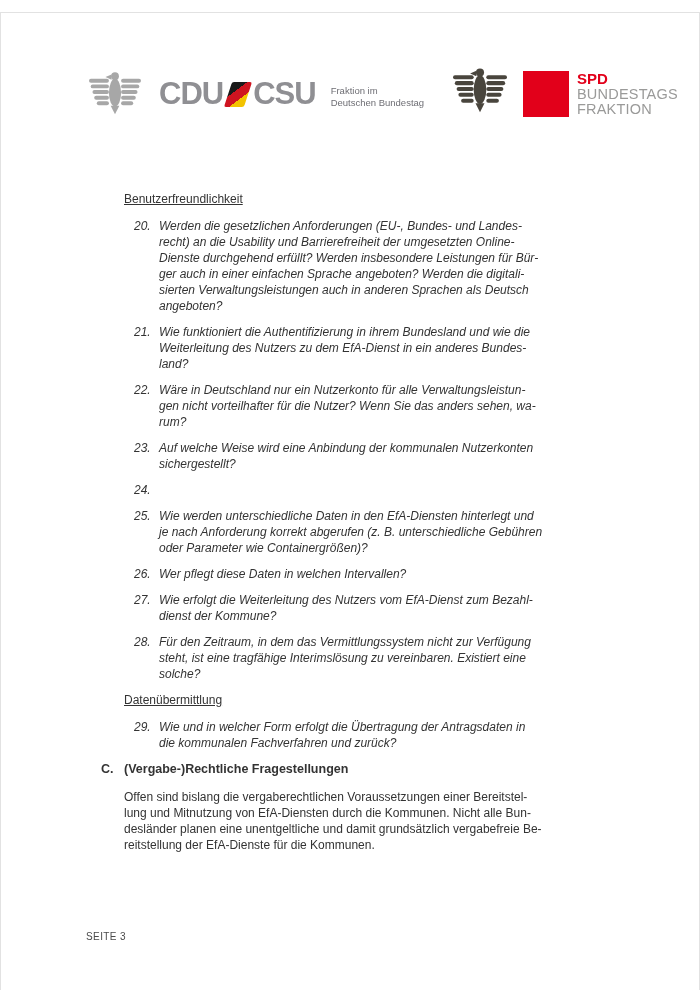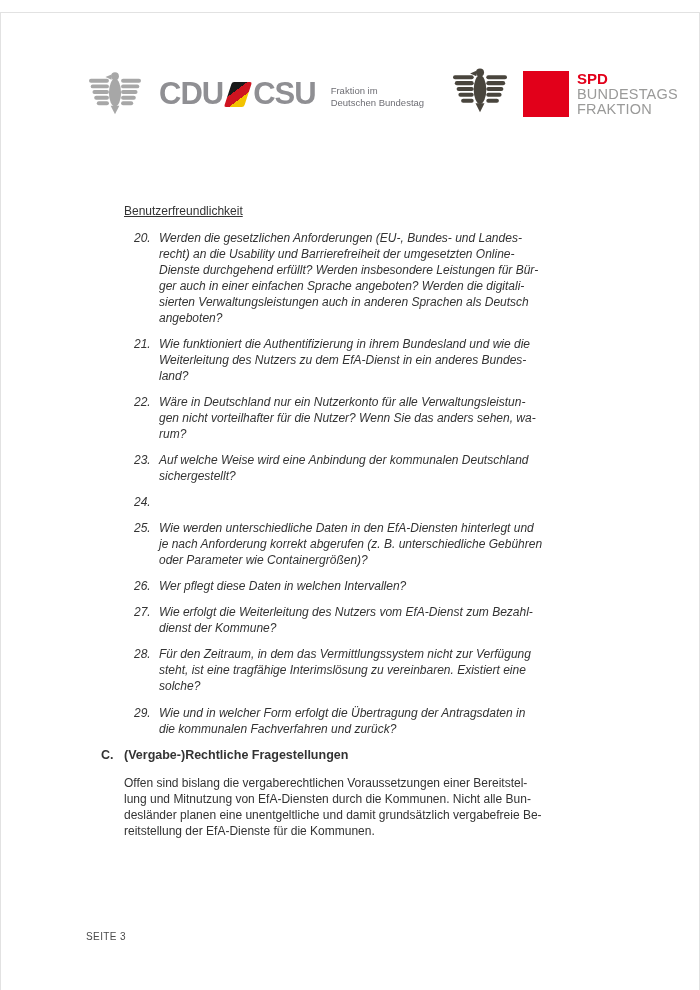--- a/index.html
+++ b/index.html
@@ -30,21 +30,21 @@
   }
 
   .header-right { position:absolute; top:52px; left:452px; display:flex; align-items:flex-end; }
   .spd-block { display:flex; margin-left:16px; margin-top:3px; }
   .spd-square { width:46px; height:46px; background:#e2001a; }
   .spd-texts { margin-left:8px; display:flex; flex-direction:column; }
   .spd-name { color:#e2001a; font-weight:bold; font-size:15px; line-height:16px; }
   .spd-cap  { color:#9a9a99; font-size:14.5px; line-height:15px; letter-spacing:0.2px; }
 
   
-  .content { position:absolute; top:190px; left:0; width:700px; color:#333333; font-size:12px; line-height:16px; }
+  .content { position:absolute; top:178px; left:0; width:700px; color:#333333; font-size:12px; line-height:16px; }
   .h-underline { margin-left:123px; font-size:12px; font-weight:normal; text-decoration:underline; color:#333; }
   .qlist { margin-top:11px;font-style:italic; }
   .q { display:flex; margin-left:133px; margin-bottom:10px; }
   .qnum { width:25px; flex:0 0 25px; }
   .qtext { width:422px; white-space:pre-line; }
   .h2-gap { margin-top:6px; }
   .sec-c { display:flex; margin-left:100px; margin-top:10px; font-weight:bold; font-size:12.5px; color:#333; }
   .sec-c .clabel { width:23px; flex:0 0 23px; }
   .para { margin-left:123px; margin-top:12px; width:462px; white-space:pre-line; }
 
@@ -133,21 +133,21 @@
 land?</span>
       </div>
       <div class="q">
         <span class="qnum">22.</span>
         <span class="qtext">Wäre in Deutschland nur ein Nutzerkonto für alle Verwaltungsleistun-
 gen nicht vorteilhafter für die Nutzer? Wenn Sie das anders sehen, wa-
 rum?</span>
       </div>
       <div class="q">
         <span class="qnum">23.</span>
-        <span class="qtext">Auf welche Weise wird eine Anbindung der kommunalen Deutschland
+        <span class="qtext">Auf welche Weise wird eine Anbindung der kommunalen Nutzerkonten
 sichergestellt?</span>
       </div>
       <div class="q">
         <span class="qnum">24.</span>
       </div>
       <div class="q">
         <span class="qnum">25.</span>
         <span class="qtext">Wie werden unterschiedliche Daten in den EfA-Diensten hinterlegt und
 je nach Anforderung korrekt abgerufen (z. B. unterschiedliche Gebühren
 oder Parameter wie Containergrößen)?</span>
@@ -162,20 +162,21 @@
 dienst der Kommune?</span>
       </div>
       <div class="q">
         <span class="qnum">28.</span>
         <span class="qtext">Für den Zeitraum, in dem das Vermittlungssystem nicht zur Verfügung
 steht, ist eine tragfähige Interimslösung zu vereinbaren. Existiert eine
 solche?</span>
       </div>
     </div>
 
+    <div class="h-underline h2-gap">Datenübermittlung</div>
 
     <div class="qlist">
       <div class="q">
         <span class="qnum">29.</span>
         <span class="qtext">Wie und in welcher Form erfolgt die Übertragung der Antragsdaten in
 die kommunalen Fachverfahren und zurück?</span>
       </div>
     </div>
 
     <div class="sec-c">

